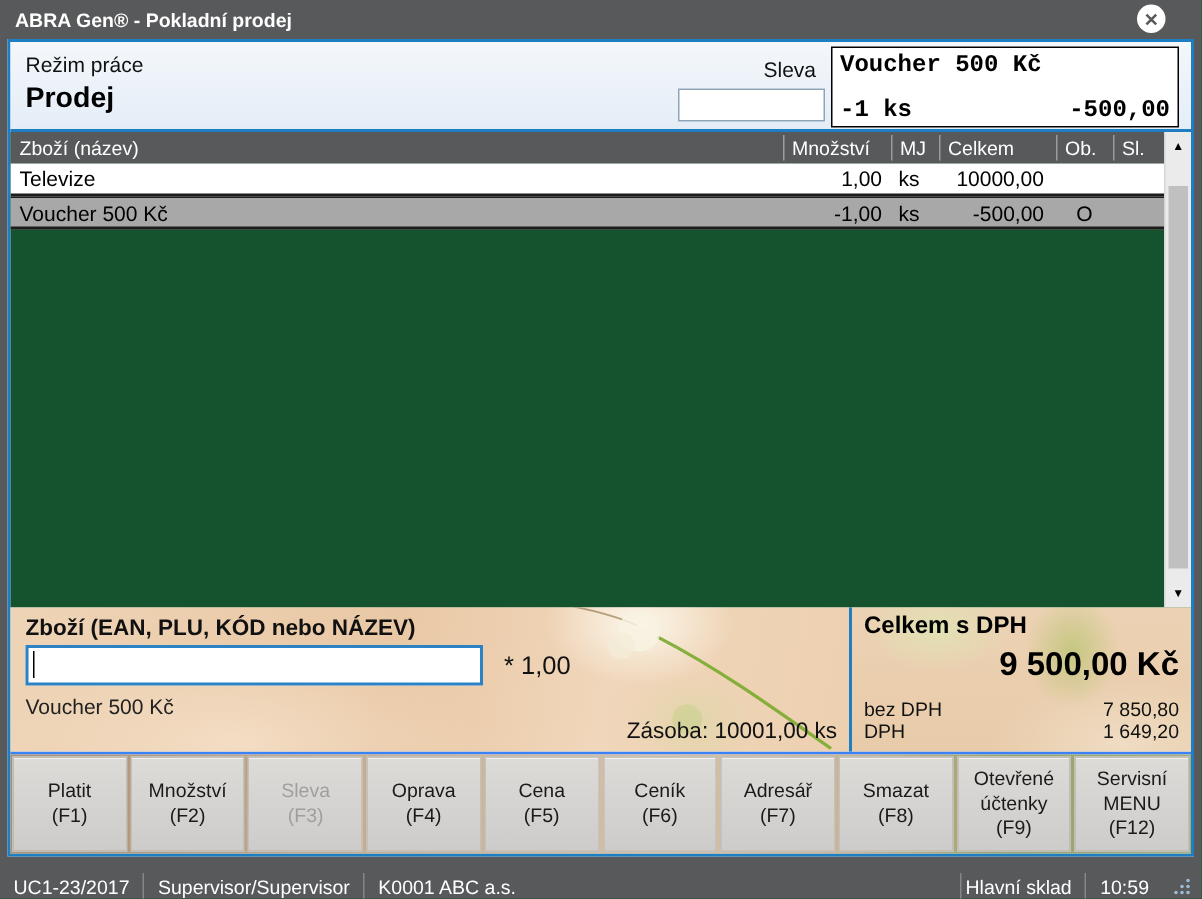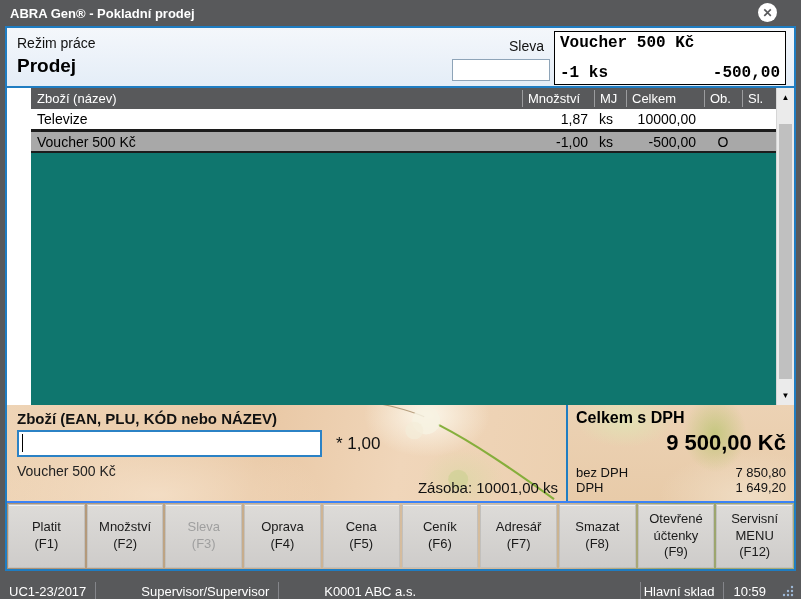--- a/index.html
+++ b/index.html
@@ -30,21 +30,21 @@
   .sleva-input { position:absolute; right:244px; top:31px; width:98px; height:22px;
     border:1px solid #8ea4b8; background:#fff; font-size:14px; padding:0 4px;
     font-family:"Liberation Sans", sans-serif; }
   .cust-display { position:absolute; right:8px; top:3px; width:232px; height:54px;
     background:#ffffff; border:1px solid #000; padding:2px 5px 2px 5px;
     font-family:"Liberation Mono","DejaVu Sans Mono",monospace; font-weight:bold;
     font-size:16px; color:#000; display:flex; flex-direction:column; justify-content:space-between; }
   .cust-line2 { display:flex; justify-content:space-between; }
 
   
-  .table-area { flex:1; position:relative; background:#0f766e; overflow:hidden;margin-left:24px; }
+  .table-area { flex:1; position:relative; background:#14532d; overflow:hidden; }
   .grid { position:absolute; left:0; top:0; right:18px; }
   .grid-header { display:flex; height:21px; background:#58595b; color:#fff;
     font-size:13px; align-items:center; }
   .grid-header .col { border-left:1px solid #9b9c9e; height:17px; display:flex; align-items:center; }
   .grid-header .col:first-child { border-left:none; }
   .grid-row { display:flex; height:22px; font-size:14px; color:#000;
     align-items:center; border-bottom:2px solid #1c1c1c; background:#fff; }
   .grid-row.selected { background:#a8a8a8; border-top:1px solid #1c1c1c; }
   .col-name { flex:1; padding-left:6px; text-align:left; overflow:hidden; white-space:nowrap; }
   .col-qty  { width:72px; justify-content:flex-end; text-align:right; padding-right:6px; }
@@ -99,21 +99,21 @@
   .btn-strip { height:66px; flex:none; display:flex; gap:2px; padding:1px 1px;
     background:linear-gradient(90deg,#a98f72,#c3a988 25%,#d9c0a2 55%,#c9b28f 72%,#96a268 85%,#a8ad79); }
   .fbtn { flex:1; background:linear-gradient(#dddbd8,#ceccca); border:1px solid #c2c0bd;
     box-shadow:inset 0 1px 0 #f2f1ef; display:flex; flex-direction:column;
     align-items:center; justify-content:center; font-size:13px; color:#1a1a1a;
     text-align:center; line-height:1.3; cursor:pointer; padding:2px; }
   .fbtn.disabled { color:#9f9f9f; cursor:default; }
 
   
   .statusbar { position:absolute; left:0; right:0; bottom:0; height:16px;
-    display:flex; align-items:center; color:#fff; font-size:13px; padding:0 6px;gap:36px; }
+    display:flex; align-items:center; color:#fff; font-size:13px; padding:0 6px; }
   .status-item { padding:0 9px; border-right:1px solid #84858a; height:18px;
     display:flex; align-items:center; white-space:nowrap; }
   .status-item:first-child { padding-left:3px; }
   .status-item.no-sep { border-right:none; }
   .status-right { margin-left:auto; display:flex; align-items:center; }
   .status-right .status-item { border-right:none; border-left:1px solid #84858a; }
   .grip { width:14px; height:14px; margin-left:6px; display:flex; align-items:flex-end; }
 </style>
 </head>
 <body>
@@ -148,21 +148,21 @@
         <div class="grid-header">
           <div class="col col-name">Zboží (název)</div>
           <div class="col col-qty" style="justify-content:flex-start;padding-left:5px;text-align:left;">Množství</div>
           <div class="col col-mj">MJ</div>
           <div class="col col-total" style="justify-content:flex-start;padding-left:5px;text-align:left;">Celkem</div>
           <div class="col col-ob" style="justify-content:flex-start;padding-left:5px;">Ob.</div>
           <div class="col col-sl" style="justify-content:flex-start;padding-left:5px;">Sl.</div>
         </div>
         <div class="grid-row">
           <div class="col-name">Televize</div>
-          <div class="col-qty">1,87</div>
+          <div class="col-qty">1,00</div>
           <div class="col-mj">ks</div>
           <div class="col-total">10000,00</div>
           <div class="col-ob"></div>
           <div class="col-sl"></div>
         </div>
         <div class="grid-row selected">
           <div class="col-name">Voucher 500 Kč</div>
           <div class="col-qty">-1,00</div>
           <div class="col-mj">ks</div>
           <div class="col-total">-500,00</div>

